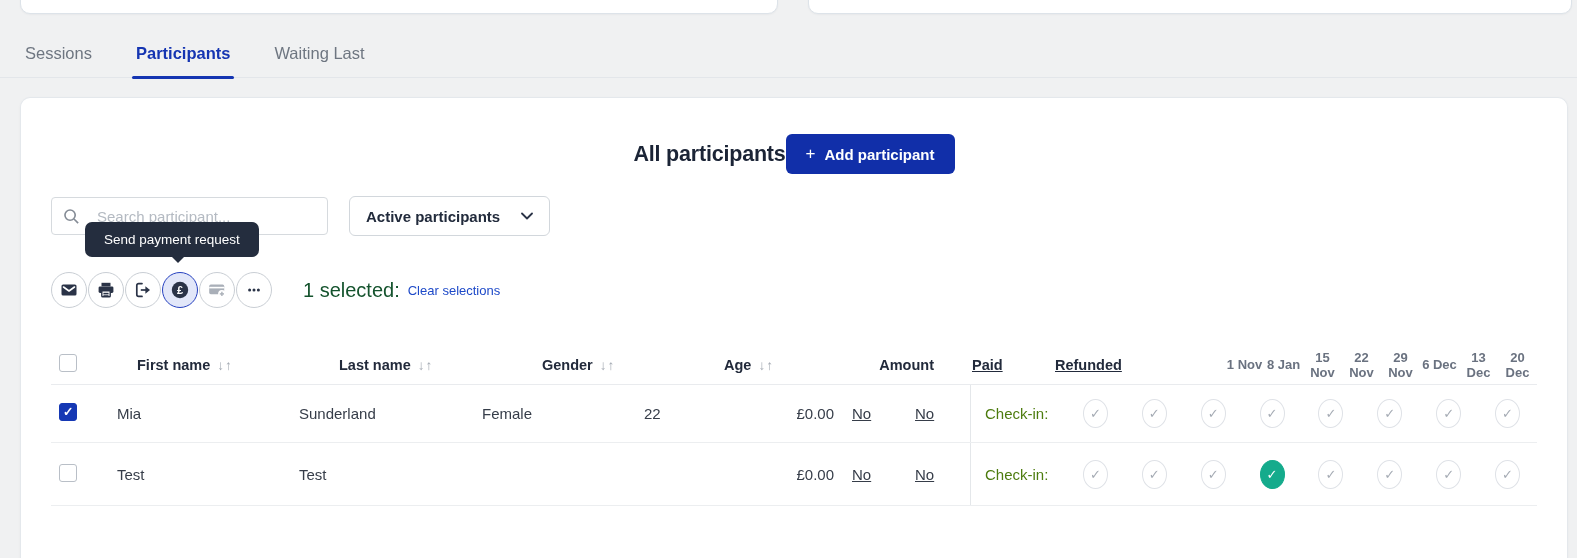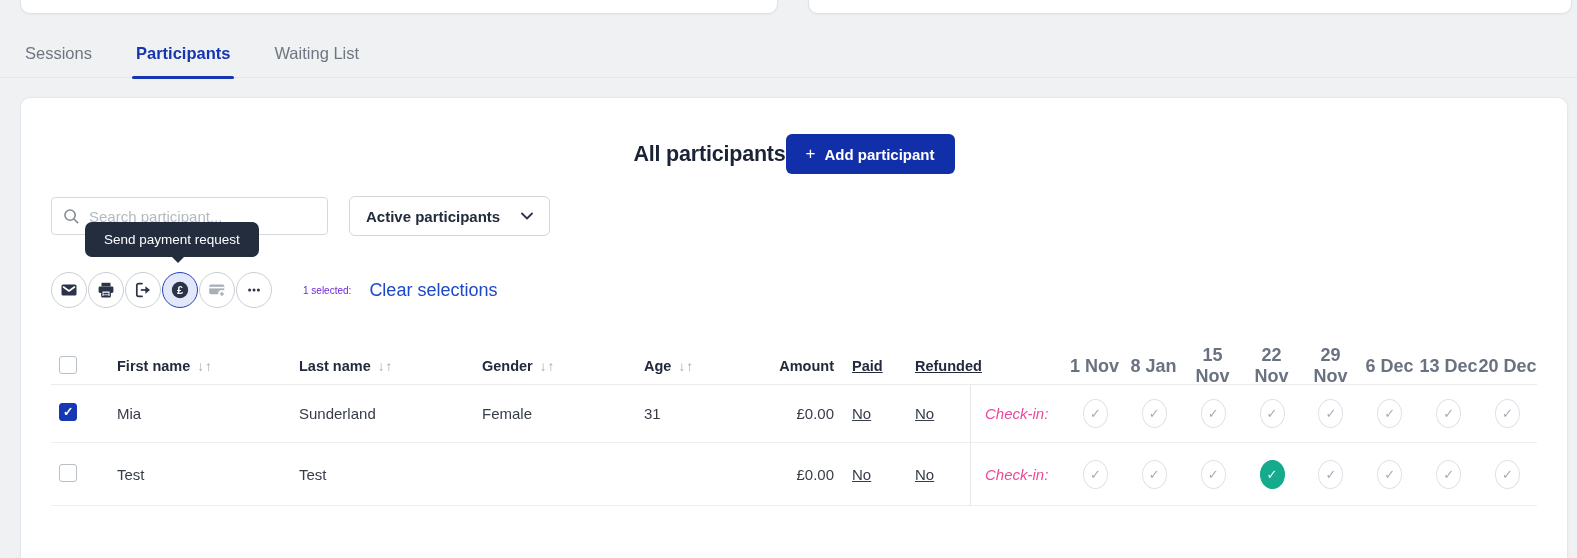--- a/index.html
+++ b/index.html
@@ -49,21 +49,21 @@
   .add-btn {
     height:40px; padding:0 20px; border:none; border-radius:6px;
     background:#112fa9; color:#fff; font-size:15px; font-weight:bold;
     font-family:inherit; display:flex; align-items:center; gap:9px; cursor:pointer;
   }
   .add-btn .plus { font-size:17px; font-weight:normal; }
 
   .controls-row { margin-top:23px; display:flex; gap:21px; }
   .search-box {
     width:277px; height:38px; border:1px solid #d6dade; border-radius:4px;
-    display:flex; align-items:center; padding:0 10px; gap:8px; background:#fff;
+    display:flex; align-items:center; padding:0 10px; gap:16px; background:#fff;
   }
   .search-box input {
     border:none; outline:none; font-size:15px; width:100%;
     font-family:inherit; color:#333a46;
   }
   .search-box input::placeholder { color:#b4bac2; }
   .filter-box {
     width:201px; height:40px; border:1px solid #d2d7dc; border-radius:6px;
     display:flex; align-items:center; justify-content:space-between;
     padding:0 16px; font-size:15px; font-weight:bold; color:#222b3c;
@@ -82,45 +82,45 @@
   }
 
   .icons-row { margin-top:36px; display:flex; align-items:center; }
   .icon-btn {
     width:36px; height:36px; border-radius:50%; border:1.5px solid #c9ced4;
     background:#fff; color:#2a3347; display:flex; align-items:center;
     justify-content:center; margin-right:1px; cursor:pointer; padding:0;
   }
   .icon-btn.active { border-color:#2742c0; background:#e2e7f9; }
   .icon-btn.disabled { color:#a9afb8; }
-  .selected-text { margin-left:30px; font-size:10px; color:#6d28d9; }
-  .clear-link { margin-left:18px; font-size:18px; color:#1d49c8; text-decoration:none; cursor:pointer; }
+  .selected-text { margin-left:30px; font-size:20px; color:#14532d; }
+  .clear-link { margin-left:8px; font-size:13px; color:#1d49c8; text-decoration:none; cursor:pointer; }
 
   
   .table { margin-top:37px; }
   .t-row {
     display:grid;
     grid-template-columns:66px 182px 183px 162px 110px 80px 63px 73px 1fr;
     align-items:center;
   }
-  .t-head { height:40px; border-bottom:1px solid #e9ebee; font-size:14.5px; font-weight:bold; color:#222a3b; }
+  .t-head { height:40px; border-bottom:1px solid #e9ebee; font-size:14.5px; font-weight:bold; color:#222a3b;gap:20px; }
   .t-body-row { height:58px; border-bottom:1px solid #eceef0; font-size:15px; color:#363d49; }
   .t-body-row:nth-of-type(2) { height:63px; }
   .cell-amount { text-align:right; }
   .cell-paid, .cell-refunded { padding-left:18px;text-decoration:underline; }
   .sort { color:#a3a9b2; font-size:13.5px; margin-left:7px; font-weight:normal; }
   .sort span { margin-right:1px; }
 
   .checkin-sec {
     align-self:stretch; display:grid;
     grid-template-columns:95px repeat(8, 1fr); align-items:center; height:100%;
   }
   .t-body-row .checkin-sec { border-left:1px solid #e4e7ea; }
-  .date-h { text-align:center; color:#6a7280; font-weight:bold; font-size:18px; }
-  .checkin-label { padding-left:14px; color:#ec4899; font-size:15px;font-style:italic; }
+  .date-h { text-align:center; color:#6a7280; font-weight:bold; font-size:13px; }
+  .checkin-label { padding-left:14px; color:#4d7c0f; font-size:15px; }
   .circle-wrap { display:flex; justify-content:center; }
   .circle {
     width:25px; height:29px; border-radius:50%; border:1px solid #dfe2e7;
     background:#fff; color:#a5abb4; font-size:13px; cursor:pointer; padding:0;
     display:flex; align-items:center; justify-content:center;
   }
   .circle::after { content:"✓"; }
   .circle.checked { background:#15ab8c; border-color:#15ab8c; color:#fff; }
 
   .cb {
@@ -140,21 +140,21 @@
 <div class="card-stub left"></div>
 <div class="card-stub right"></div>
 
 <nav class="tab-bar">
   <div style="display:flex;align-items:flex-end;">
 
       <div class="tab">Sessions</div>
 
       <div class="tab active">Participants</div>
 
-      <div class="tab">Waiting List</div>
+      <div class="tab">Waiting Last</div>
     </div>
 </nav>
 
 <section class="main-card">
 
   <div class="head-row">
     <h1 class="page-title">All participants</h1>
     <button class="add-btn">
       <span class="plus">+</span>
       <span>Add participant</span>
@@ -256,21 +256,21 @@
         </div>
     </div>
 
     <div>
 
         <div class="t-row t-body-row">
           <div><span class="cb checked"></span></div>
           <div>Mia</div>
           <div>Sunderland</div>
           <div>Female</div>
-          <div>31</div>
+          <div>22</div>
           <div class="cell-amount">£0.00</div>
           <div class="cell-paid">No</div>
           <div class="cell-refunded">No</div>
           <div class="checkin-sec">
             <div class="checkin-label">Check-in:</div>
 
               <div class="circle-wrap">
               <button class="circle"></button>
             </div>
 

